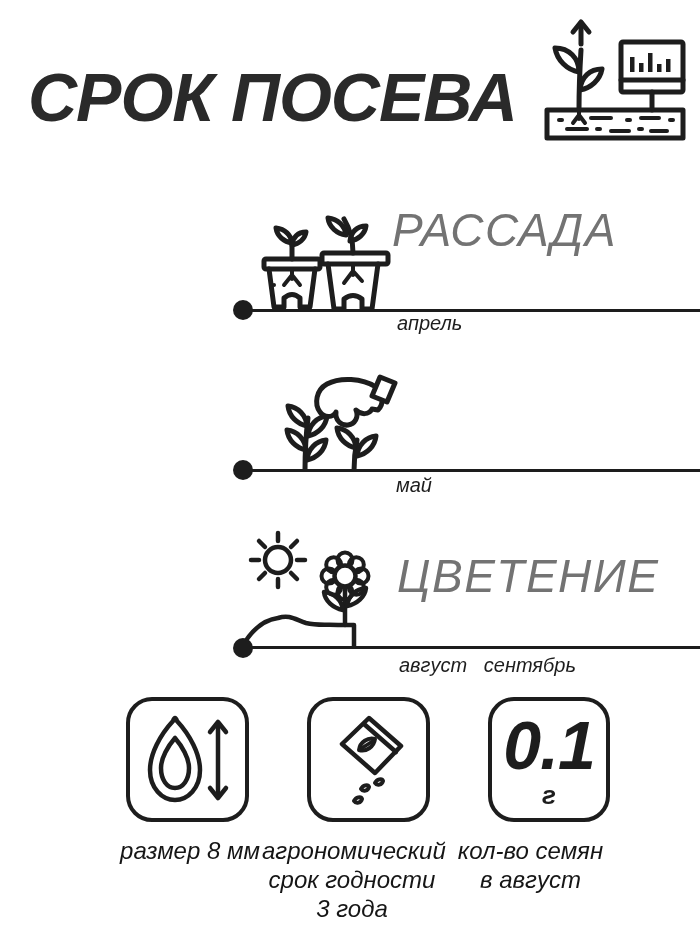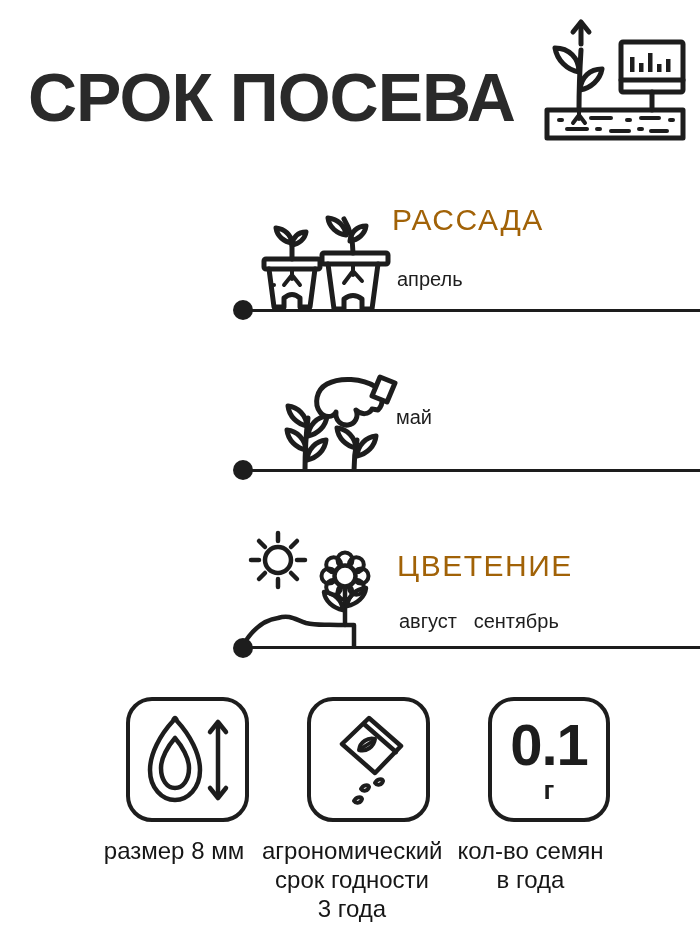--- a/index.html
+++ b/index.html
@@ -1,40 +1,40 @@
 <!DOCTYPE html>
 <html><head>
 <meta charset="utf-8">
 <style>
   html,body{margin:0;padding:0;background:#fff;}
   .page{
     position:relative;width:700px;height:933px;background:#fff;overflow:hidden;
-    font-family:"Liberation Sans","DejaVu Sans",sans-serif;color:#1d1d1d;
+    font-family:"Liberation Sans","DejaVu Sans",sans-serif;color:#1d1d1d;font-style:italic;
   }
   .abs{position:absolute;}
   .title{
     left:28px;top:58px;font-size:68px;font-weight:700;letter-spacing:-1px;
     color:#2a2a2a;white-space:nowrap;
   }
   .stage-label{
-    font-size:30px;font-weight:400;letter-spacing:1.5px;color:#a16207;white-space:nowrap;
+    font-size:46px;font-weight:400;letter-spacing:1.5px;color:#737373;white-space:nowrap;
   }
   .stage-period{
-    font-size:20px;font-weight:400;color:#1d1d1d;white-space:pre;
+    font-size:20px;font-weight:400;color:#1d1d1d;white-space:pre;margin-top:44px;
   }
   .tline{height:3px;background:#1d1d1d;}
   .tdot{width:20px;height:20px;border-radius:50%;background:#1d1d1d;}
   .spec-box{
     border:4px solid #1d1d1d;border-radius:26px;background:#fff;
     display:flex;align-items:center;justify-content:center;flex-direction:column;
   }
   .caption{
     font-size:24px;line-height:29px;text-align:center;white-space:pre-line;color:#161616;
   }
-  .weight-val{font-size:58px;font-weight:700;line-height:1;letter-spacing:-1px;}
+  .weight-val{font-size:68px;font-weight:700;line-height:1;letter-spacing:-1px;}
   .weight-unit{font-size:26px;font-weight:700;line-height:1;margin-top:3px;}
   
   svg.ic *{fill:none;stroke:#1d1d1d;stroke-linecap:round;stroke-linejoin:round;}
   svg.ic .f{fill:#1d1d1d;stroke:none;}
   svg.ic .w{fill:#ffffff;}
 </style>
 </head>
 <body>
 
 <div class="page">
@@ -102,21 +102,21 @@
       <path d="M36,62 C46,60 54,52 55,42 C45,43 37,51 36,62 Z"></path>
       <path d="M34,76 C24,74 16,66 15,56 C25,57 33,65 34,76 Z"></path>
       <path d="M35,86 C45,84 53,76 54,66 C44,67 36,75 35,86 Z"></path>
       <path d="M82,97 C82,86 83,76 85,66"></path>
       <path d="M84,74 C74,72 66,64 65,54 C75,55 83,63 84,74 Z"></path>
       <path d="M85,82 C95,80 103,72 104,62 C94,63 86,71 85,82 Z"></path>
       <path class="w" d="M106,36 C112,30 112,18 104,13 C90,4 68,3 55,10 C44,16 42,30 48,38 C52,44 61,44 64,38 C63,46 69,52 76,51 C83,50 87,43 84,36 C89,41 97,41 100,35 Z"></path>
       <path class="w" d="M100,22 L108,3 L123,9 L115,28 Z"></path>
     </g>
   </svg>
-  <div class="abs stage-period" style="left:396px;top:406px">май</div>
+  <div class="abs stage-period" style="left:396px;top:430px">май</div>
   <div class="abs tdot" style="left:233px;top:460px"></div>
   <div class="abs tline" style="left:243px;top:469px;width:457px"></div>
 
   <svg class="ic abs" style="left:238px;top:530px" width="154" height="119" viewBox="0 0 154 119">
     <g stroke-width="4.5">
       <circle cx="40" cy="30" r="13"></circle>
       <line x1="40" y1="11" x2="40" y2="3"></line>
       <line x1="40" y1="49" x2="40" y2="57"></line>
       <line x1="59" y1="30" x2="67" y2="30"></line>
       <line x1="21" y1="30" x2="13" y2="30"></line>
@@ -172,20 +172,20 @@
         <path d="M29,88 C31,84 36,83 37,86 C36,90 31,91 29,88 Z" stroke-width="4"></path>
       </g>
     </svg>
   </div>
 
   <div class="abs spec-box" style="left:488px;top:697px;width:114px;height:117px">
     <div class="weight-val">0.1</div>
     <div class="weight-unit">г</div>
   </div>
 
-  <div class="abs caption" style="left:84px;top:836px;width:180px">размер 8 мм</div>
+  <div class="abs caption" style="left:100px;top:836px;width:180px">размер 8 мм</div>
   <div class="abs caption" style="left:262px;top:836px;width:180px">агрономический
 срок годности
 3 года</div>
   <div class="abs caption" style="left:438px;top:836px;width:185px">кол-во семян
-в года</div>
+в август</div>
 
 </div>
 
 </body></html>

